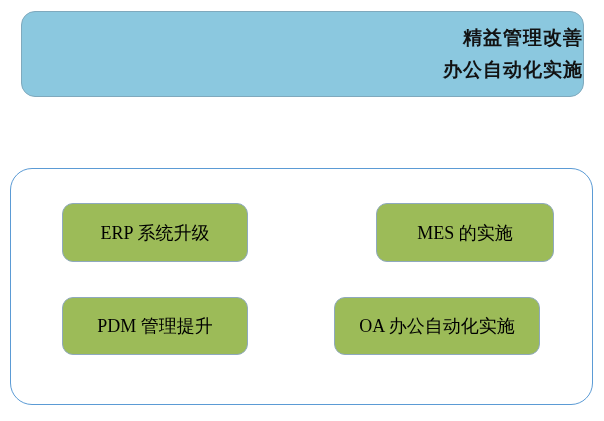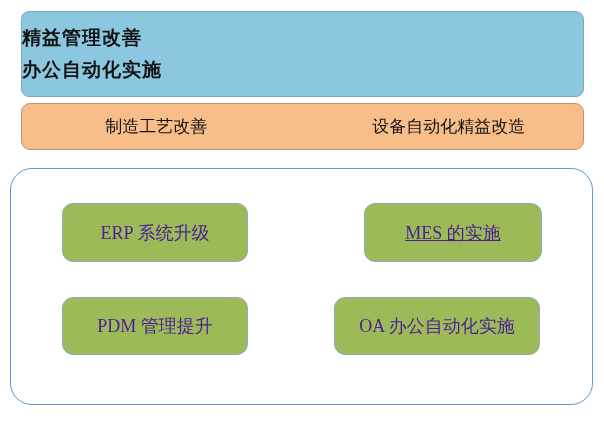--- a/index.html
+++ b/index.html
@@ -26,24 +26,24 @@
   
   .banner-blue {
     position: absolute;
     left: 21px;
     top: 11px;
     width: 563px;
     height: 86px;
     box-sizing: border-box;
     background: #8BC8DF;
     border: 1px solid #7FA9BD;
-    border-radius: 8px;
+    border-radius: 14px;
     display: flex;
     flex-direction: column;
-    align-items: flex-start;
+    align-items: flex-end;
     justify-content: center;
     gap: 11px;
   }
   .banner-blue .line {
     font-size: 19px;
     font-weight: bold;
     color: #121212;
     letter-spacing: 1px;
     line-height: 1.1;
     white-space: nowrap;
@@ -90,42 +90,38 @@
   .item-box {
     position: absolute;
     box-sizing: border-box;
     background: #9CBB58;
     border: 1.6px solid #8FA9BE;
     border-radius: 11px;
     display: flex;
     align-items: center;
     justify-content: center;
     font-size: 18px;
-    color: #4c1d95;
+    color: #000000;
     white-space: nowrap;
   }
   .item-erp { left: 62px;  top: 203px; width: 186px; height: 59px; }
-  .item-mes { left: 364px; top: 203px; width: 178px; height: 59px; text-decoration: underline; }
+  .item-mes { left: 376px; top: 203px; width: 178px; height: 59px; }
   .item-pdm { left: 62px;  top: 297px; width: 186px; height: 58px; }
   .item-oa  { left: 334px; top: 297px; width: 206px; height: 58px; text-align: center; }
 </style>
 </head>
 <body>
 
 <div id="diagram">
 
   <div class="banner-blue">
     <div class="line">精益管理改善</div>
     <div class="line">办公自动化实施</div>
   </div>
 
-  <div class="banner-orange">
-    <div class="cell left">制造工艺改善</div>
-    <div class="cell right">设备自动化精益改造</div>
-  </div>
 
   <div class="outer-box"></div>
 
   <div class="item-box item-erp">ERP 系统升级</div>
 
   <div class="item-box item-mes">MES 的实施</div>
 
   <div class="item-box item-pdm">PDM 管理提升</div>
 
   <div class="item-box item-oa">OA 办公自动化实施</div>

